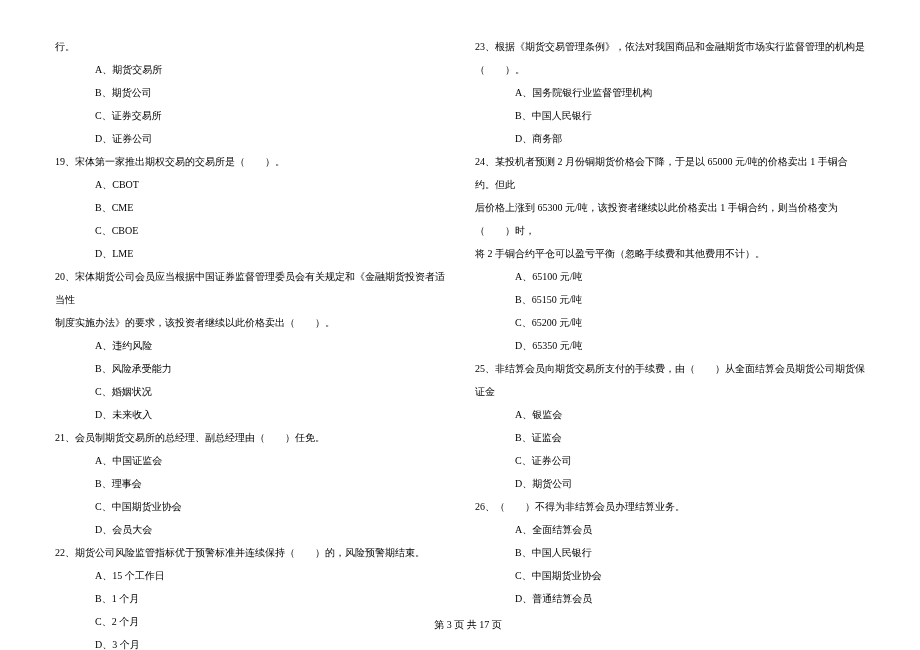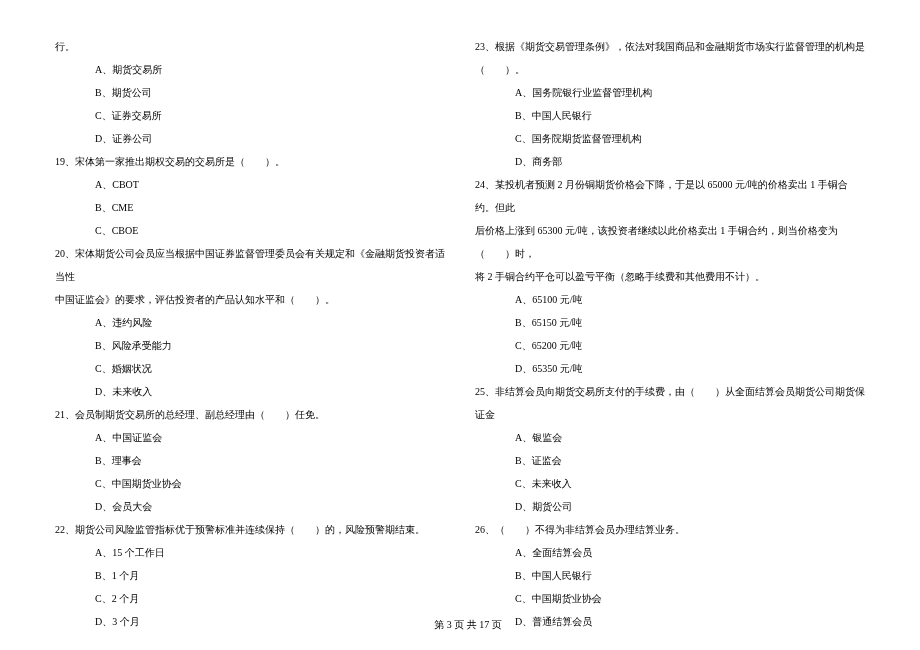--- a/index.html
+++ b/index.html
@@ -48,23 +48,24 @@
     <div class="question-line">行。</div>
     <div class="option">A、期货交易所</div>
     <div class="option">B、期货公司</div>
     <div class="option">C、证券交易所</div>
     <div class="option">D、证券公司</div>
 
     <div class="question-line">19、宋体第一家推出期权交易的交易所是（　　）。</div>
     <div class="option">A、CBOT</div>
     <div class="option">B、CME</div>
     <div class="option">C、CBOE</div>
+    <div class="option">D、LME</div>
 
     <div class="question-line">20、宋体期货公司会员应当根据中国证券监督管理委员会有关规定和《金融期货投资者适当性</div>
-    <div class="question-line">中国证监会》的要求，评估投资者的产品认知水平和（　　）。</div>
+    <div class="question-line">制度实施办法》的要求，该投资者继续以此价格卖出（　　）。</div>
     <div class="option">A、违约风险</div>
     <div class="option">B、风险承受能力</div>
     <div class="option">C、婚姻状况</div>
     <div class="option">D、未来收入</div>
 
     <div class="question-line">21、会员制期货交易所的总经理、副总经理由（　　）任免。</div>
     <div class="option">A、中国证监会</div>
     <div class="option">B、理事会</div>
     <div class="option">C、中国期货业协会</div>
     <div class="option">D、会员大会</div>
@@ -74,35 +75,34 @@
     <div class="option">B、1 个月</div>
     <div class="option">C、2 个月</div>
     <div class="option">D、3 个月</div>
   </div>
 
   <div class="column">
     <div class="question-line">23、根据《期货交易管理条例》，依法对我国商品和金融期货市场实行监督管理的机构是</div>
     <div class="question-line">（　　）。</div>
     <div class="option">A、国务院银行业监督管理机构</div>
     <div class="option">B、中国人民银行</div>
-    <div class="option">C、国务院期货监督管理机构</div>
     <div class="option">D、商务部</div>
 
     <div class="question-line">24、某投机者预测 2 月份铜期货价格会下降，于是以 65000 元/吨的价格卖出 1 手铜合约。但此</div>
     <div class="question-line">后价格上涨到 65300 元/吨，该投资者继续以此价格卖出 1 手铜合约，则当价格变为（　　）时，</div>
     <div class="question-line">将 2 手铜合约平仓可以盈亏平衡（忽略手续费和其他费用不计）。</div>
     <div class="option">A、65100 元/吨</div>
     <div class="option">B、65150 元/吨</div>
     <div class="option">C、65200 元/吨</div>
     <div class="option">D、65350 元/吨</div>
 
     <div class="question-line">25、非结算会员向期货交易所支付的手续费，由（　　）从全面结算会员期货公司期货保证金</div>
     <div class="option">A、银监会</div>
     <div class="option">B、证监会</div>
-    <div class="option">C、未来收入</div>
+    <div class="option">C、证券公司</div>
     <div class="option">D、期货公司</div>
 
     <div class="question-line">26、（　　）不得为非结算会员办理结算业务。</div>
     <div class="option">A、全面结算会员</div>
     <div class="option">B、中国人民银行</div>
     <div class="option">C、中国期货业协会</div>
     <div class="option">D、普通结算会员</div>
 
   </div>
 </div>

